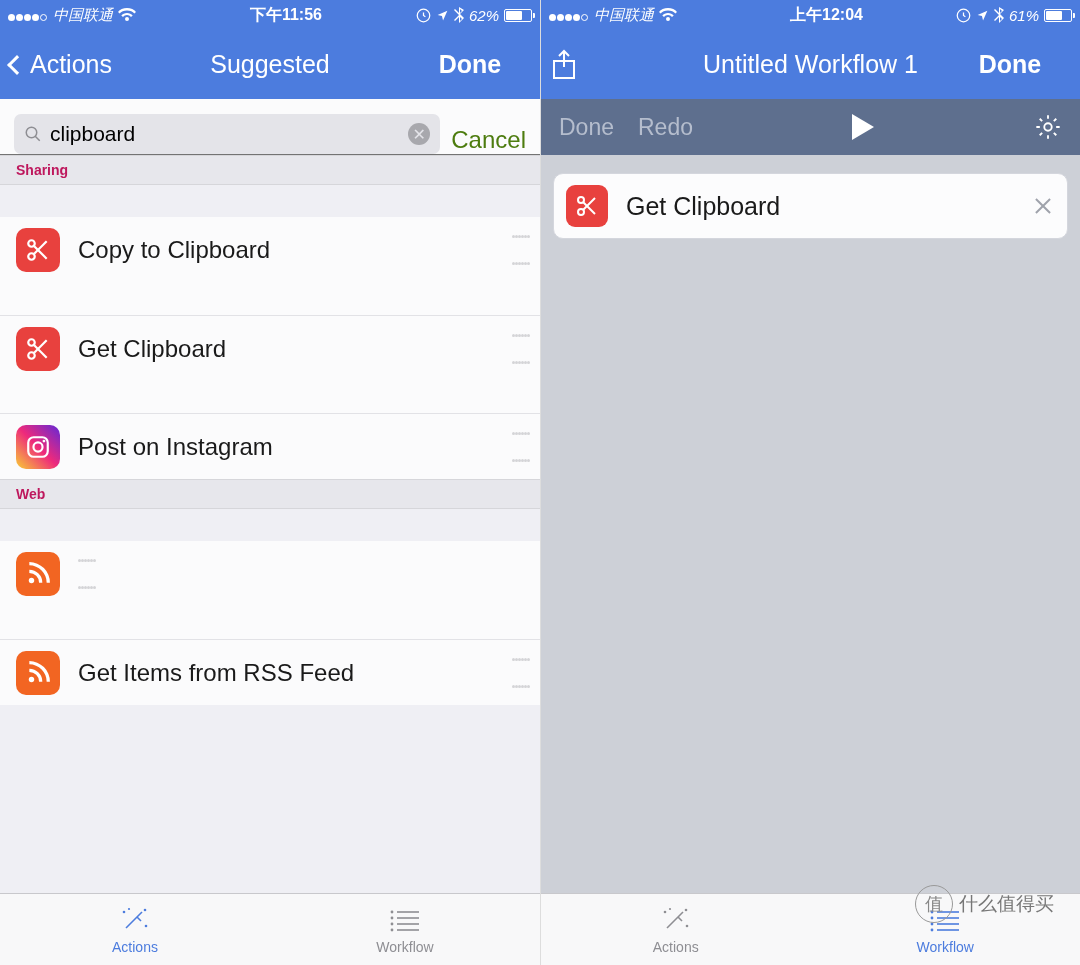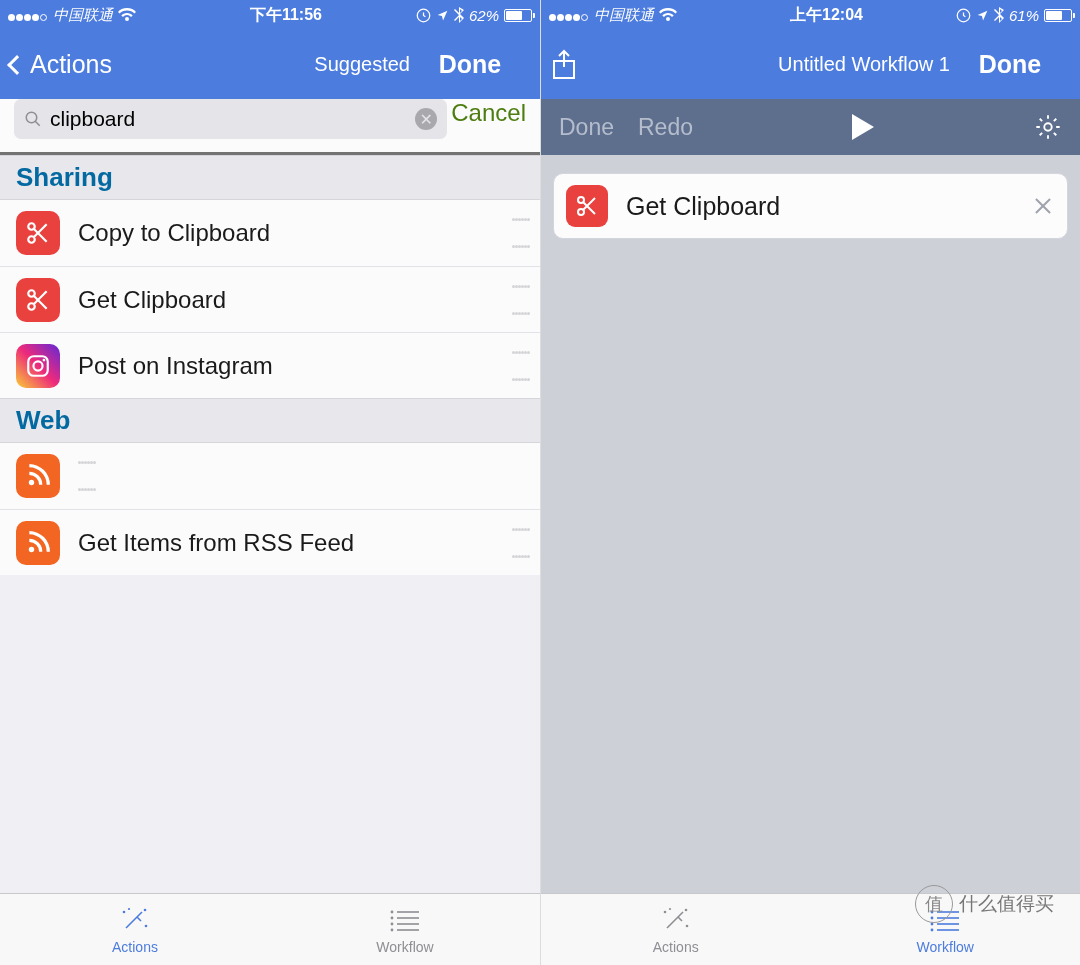--- a/index.html
+++ b/index.html
@@ -16,38 +16,38 @@
   .dots .e { border:1px solid #fff; }
   .battery { display:inline-block; width:28px; height:13px; border:1px solid #fff; border-radius:2px; position:relative; }
   .battery::after { content:""; position:absolute; right:-4px; top:3px; width:2px; height:5px; background:#fff; border-radius:0 1px 1px 0; }
   .battery-fill { position:absolute; left:1px; top:1px; bottom:1px; background:#fff; border-radius:1px; }
 
   
   .navbar { height: 69px; background: #4c7cde; color: #fff; display: flex; align-items: center; justify-content: space-between; padding: 0 10px; }
   .nav-left, .nav-right { min-width: 120px; display:flex; align-items:center; }
   .nav-left { justify-content:flex-start; }
   .nav-right { justify-content:center; }
-  .nav-title { font-size: 20px; font-weight: 500; text-align:right; flex:1; }
+  .nav-title { font-size: 25px; font-weight: 500; text-align:center; flex:1; }
   .nav-btn { font-size: 25px; font-weight: 400; display:flex; align-items:center; gap:2px; cursor:pointer; }
   .nav-btn.bold { font-weight:600; }
   .chevron-left { display:inline-block; width:14px; height:14px; border-left:3px solid #fff; border-bottom:3px solid #fff; transform: rotate(45deg); margin-right:4px; }
 
   
-  .searchbar { height: 56px; background: #fbfbfc; display:flex; align-items:flex-start; padding: 0 14px; gap:4px; border-bottom:3px solid #737373; }
+  .searchbar { height: 56px; background: #fbfbfc; display:flex; align-items:flex-end; padding: 0 14px; gap:11px; border-bottom:1px solid #737373; }
   .searchfield { flex:1; height:40px; background:#e4e4e9; border-radius:7px; display:flex; align-items:center; padding:0 10px; gap:8px; }
   .searchfield input { border:none; background:transparent; flex:1; font-size:21px; color:#000; outline:none; }
   .searchfield .clear { width:22px; height:22px; border-radius:50%; background:#a8a8ad; color:#e4e4e9; display:flex; align-items:center; justify-content:center; font-size:16px; cursor:pointer; }
   .cancel-btn { color:#4d7c0f; font-size:24px; cursor:pointer; }
 
   
-  .section-header { background:#e7e7ec; padding: 6px 16px; font-size:26px; font-weight:600; color:#0369a1; border-bottom:1px solid #d6d6da; border-top:1px solid #d6d6da; }
+  .section-header { background:#e7e7ec; padding: 6px 16px; font-size:14px; font-weight:600; color:#be185d; border-bottom:1px solid #d6d6da; border-top:1px solid #d6d6da; }
 
   
   .list { background:#fbfbfc; }
-  .row { display:flex; align-items:center; height:66px; padding:0 10px 0 16px; cursor:pointer; }
+  .row { display:flex; align-items:center; height:66px; padding:0 10px 0 16px; cursor:pointer;margin-top:32px; }
   .row + .row { border-top:1px solid #e2e2e6; }
   .row .icon { width:44px; height:44px; border-radius:10px; margin-right:18px; display:flex; align-items:center; justify-content:center; flex-shrink:0; }
   .row .label { font-size:24px; color:#1a1a1a; flex:1; }
   .row .grip { width:18px; height:30px; display:flex; flex-wrap:wrap; align-content:space-between; justify-content:space-between; opacity:.35; flex-shrink:0; }
   .row .grip span { width:3px; height:3px; background:#8e8e93; border-radius:50%; }
 
   
   .editor-toolbar { height:56px; background:#5e6f8e; display:flex; align-items:center; padding:0 18px; gap:24px; color:#fff; }
   .editor-toolbar .undo, .editor-toolbar .redo { font-size:23px; color:#b5bdcd; cursor:pointer; }
   .editor-toolbar .spacer { flex:1; }

